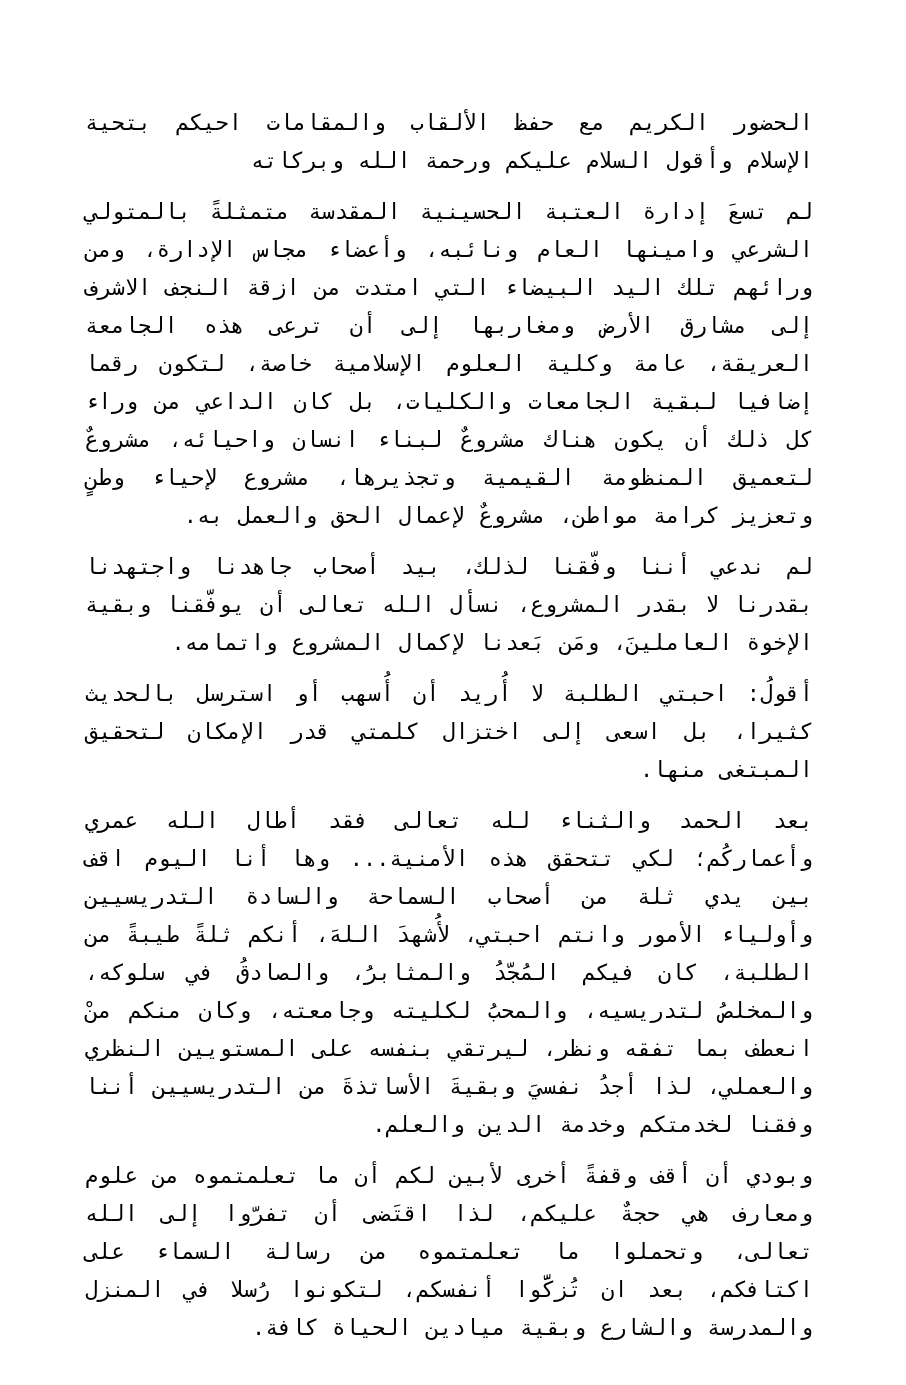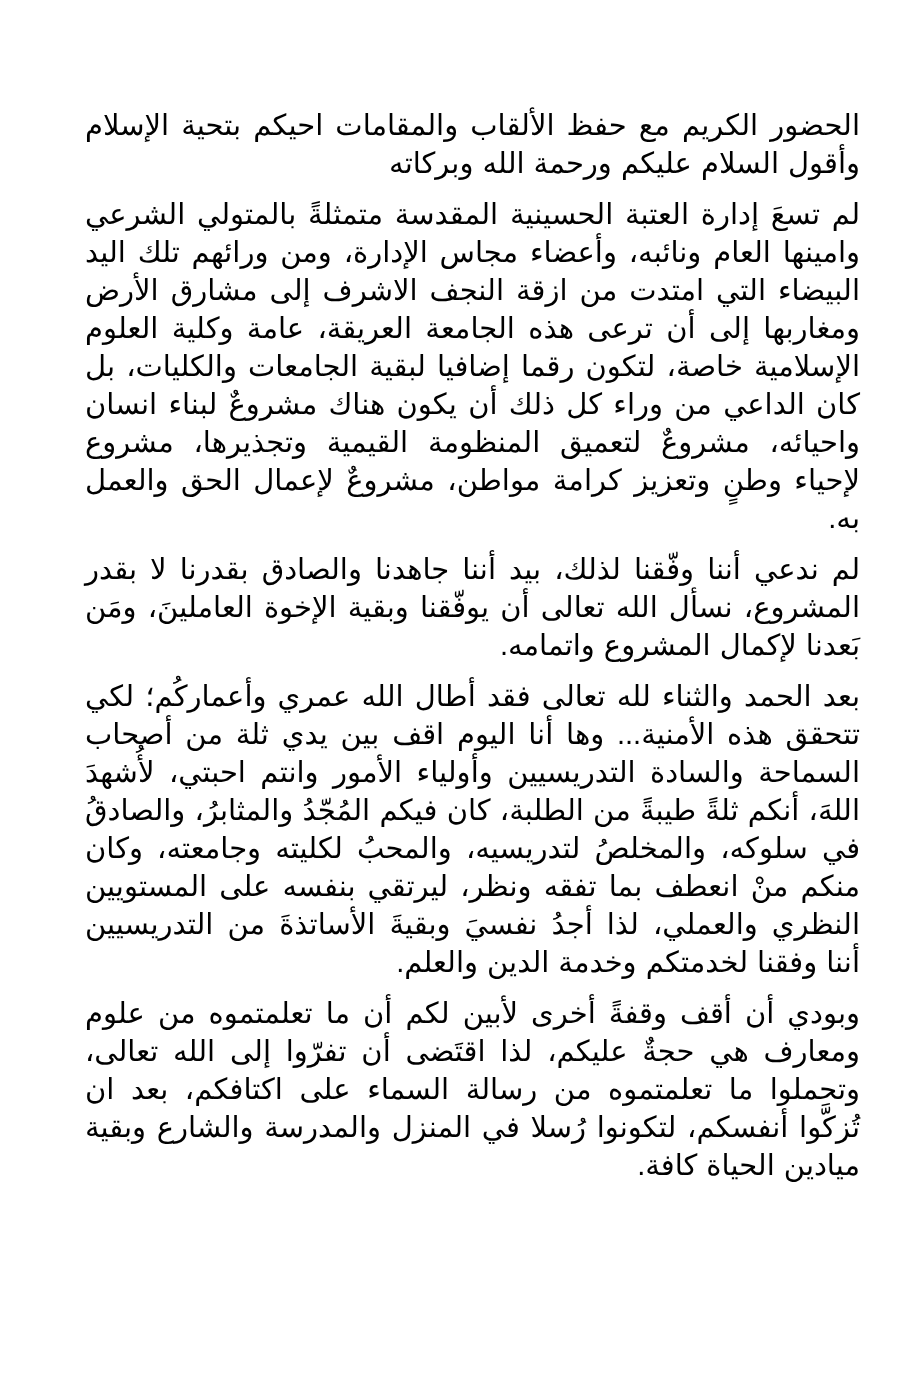--- a/index.html
+++ b/index.html
@@ -10,39 +10,40 @@
   body {
     width: 906px;
     height: 1385px;
     overflow: hidden;
   }
   .page {
     box-sizing: border-box;
     width: 906px;
     height: 1385px;
     background: #ffffff;
-    padding: 106px 46px 80px 85px;
+    padding: 106px 93px 80px 85px;
     direction: rtl;
     unicode-bidi: embed;
     text-align: justify;
     color: #000000;
-    font-family: Liberation Sans, sans-serif;
-    font-size: 29px;
+    font-family: Liberation Mono, monospace;
+    font-size: 22px;
     line-height: 38px;
   }
   .para {
     margin: 0 0 13px 0;
     word-spacing: 1px;
   }
   .para:last-child {
     margin-bottom: 8px;
   }
 </style>
 </head>
 <body>
 
 <div class="page">
   <p class="para">الحضور الكريم مع حفظ الألقاب والمقامات احيكم بتحية الإسلام وأقول السلام عليكم ورحمة الله وبركاته</p>
   <p class="para">لم تسعَ إدارة العتبة الحسينية المقدسة متمثلةً بالمتولي الشرعي وامينها العام ونائبه، وأعضاء مجاس الإدارة، ومن ورائهم تلك اليد البيضاء التي امتدت من ازقة النجف الاشرف إلى مشارق الأرض ومغاربها إلى أن ترعى هذه الجامعة العريقة، عامة وكلية العلوم الإسلامية خاصة، لتكون رقما إضافيا لبقية الجامعات والكليات، بل كان الداعي من وراء كل ذلك أن يكون هناك مشروعٌ لبناء انسان واحيائه، مشروعٌ لتعميق المنظومة القيمية وتجذيرها، مشروع لإحياء وطنٍ وتعزيز كرامة مواطن، مشروعٌ لإعمال الحق والعمل به.</p>
-  <p class="para">لم ندعي أننا وفّقنا لذلك، بيد أننا جاهدنا والصادق بقدرنا لا بقدر المشروع، نسأل الله تعالى أن يوفّقنا وبقية الإخوة العاملينَ، ومَن بَعدنا لإكمال المشروع واتمامه.</p>
+  <p class="para">لم ندعي أننا وفّقنا لذلك، بيد أصحاب جاهدنا واجتهدنا بقدرنا لا بقدر المشروع، نسأل الله تعالى أن يوفّقنا وبقية الإخوة العاملينَ، ومَن بَعدنا لإكمال المشروع واتمامه.</p>
+  <p class="para">أقولُ: احبتي الطلبة لا أُريد أن أُسهب أو استرسل بالحديث كثيرا، بل اسعى إلى اختزال كلمتي قدر الإمكان لتحقيق المبتغى منها.</p>
   <p class="para">بعد الحمد والثناء لله تعالى فقد أطال الله عمري وأعماركُم؛ لكي تتحقق هذه الأمنية... وها أنا اليوم اقف بين يدي ثلة من أصحاب السماحة والسادة التدريسيين وأولياء الأمور وانتم احبتي، لأُشهدَ اللهَ، أنكم ثلةً طيبةً من الطلبة، كان فيكم المُجّدُ والمثابرُ، والصادقُ في سلوكه، والمخلصُ لتدريسيه، والمحبُ لكليته وجامعته، وكان منكم منْ انعطف بما تفقه ونظر، ليرتقي بنفسه على المستويين النظري والعملي، لذا أجدُ نفسيَ وبقيةَ الأساتذةَ من التدريسيين أننا وفقنا لخدمتكم وخدمة الدين والعلم.</p>
   <p class="para">وبودي أن أقف وقفةً أخرى لأبين لكم أن ما تعلمتموه من علوم ومعارف هي حجةٌ عليكم، لذا اقتَضى أن تفرّوا إلى الله تعالى، وتحملوا ما تعلمتموه من رسالة السماء على اكتافكم، بعد ان تُزكَّوا أنفسكم، لتكونوا رُسلا في المنزل والمدرسة والشارع وبقية ميادين الحياة كافة.</p>
 </div>
 
 </body></html>

